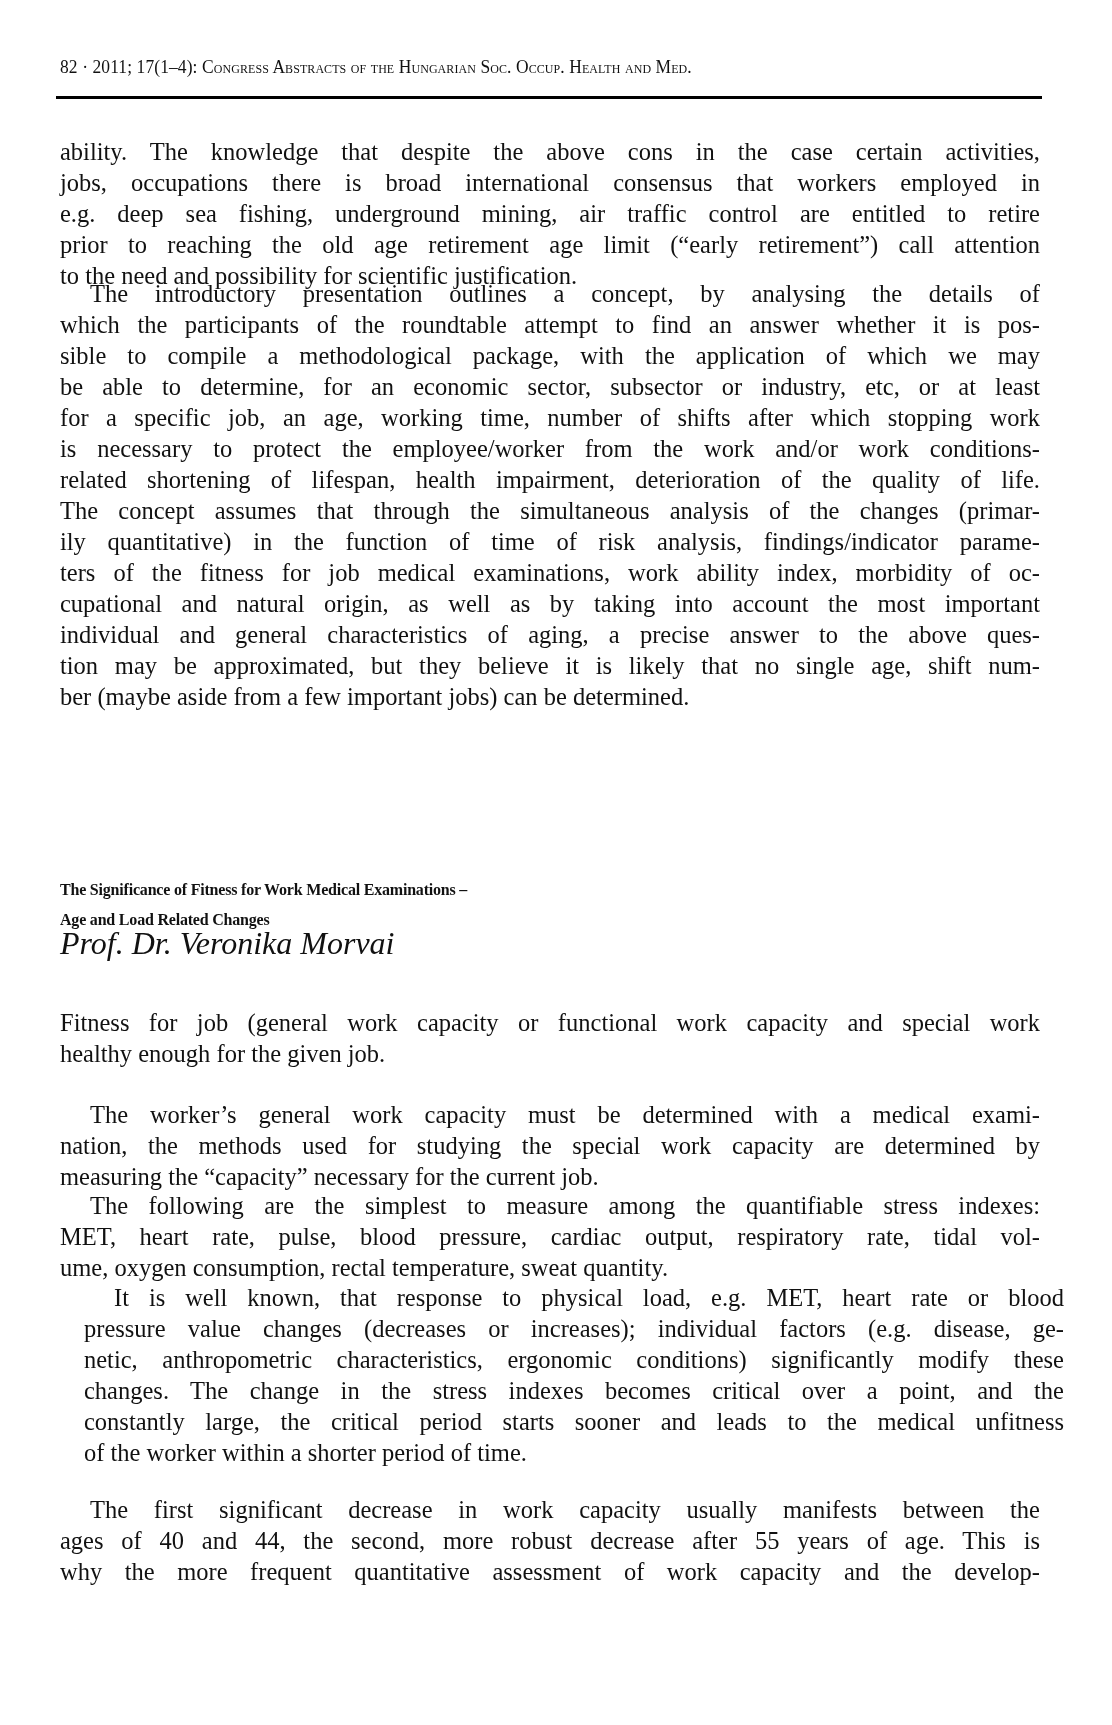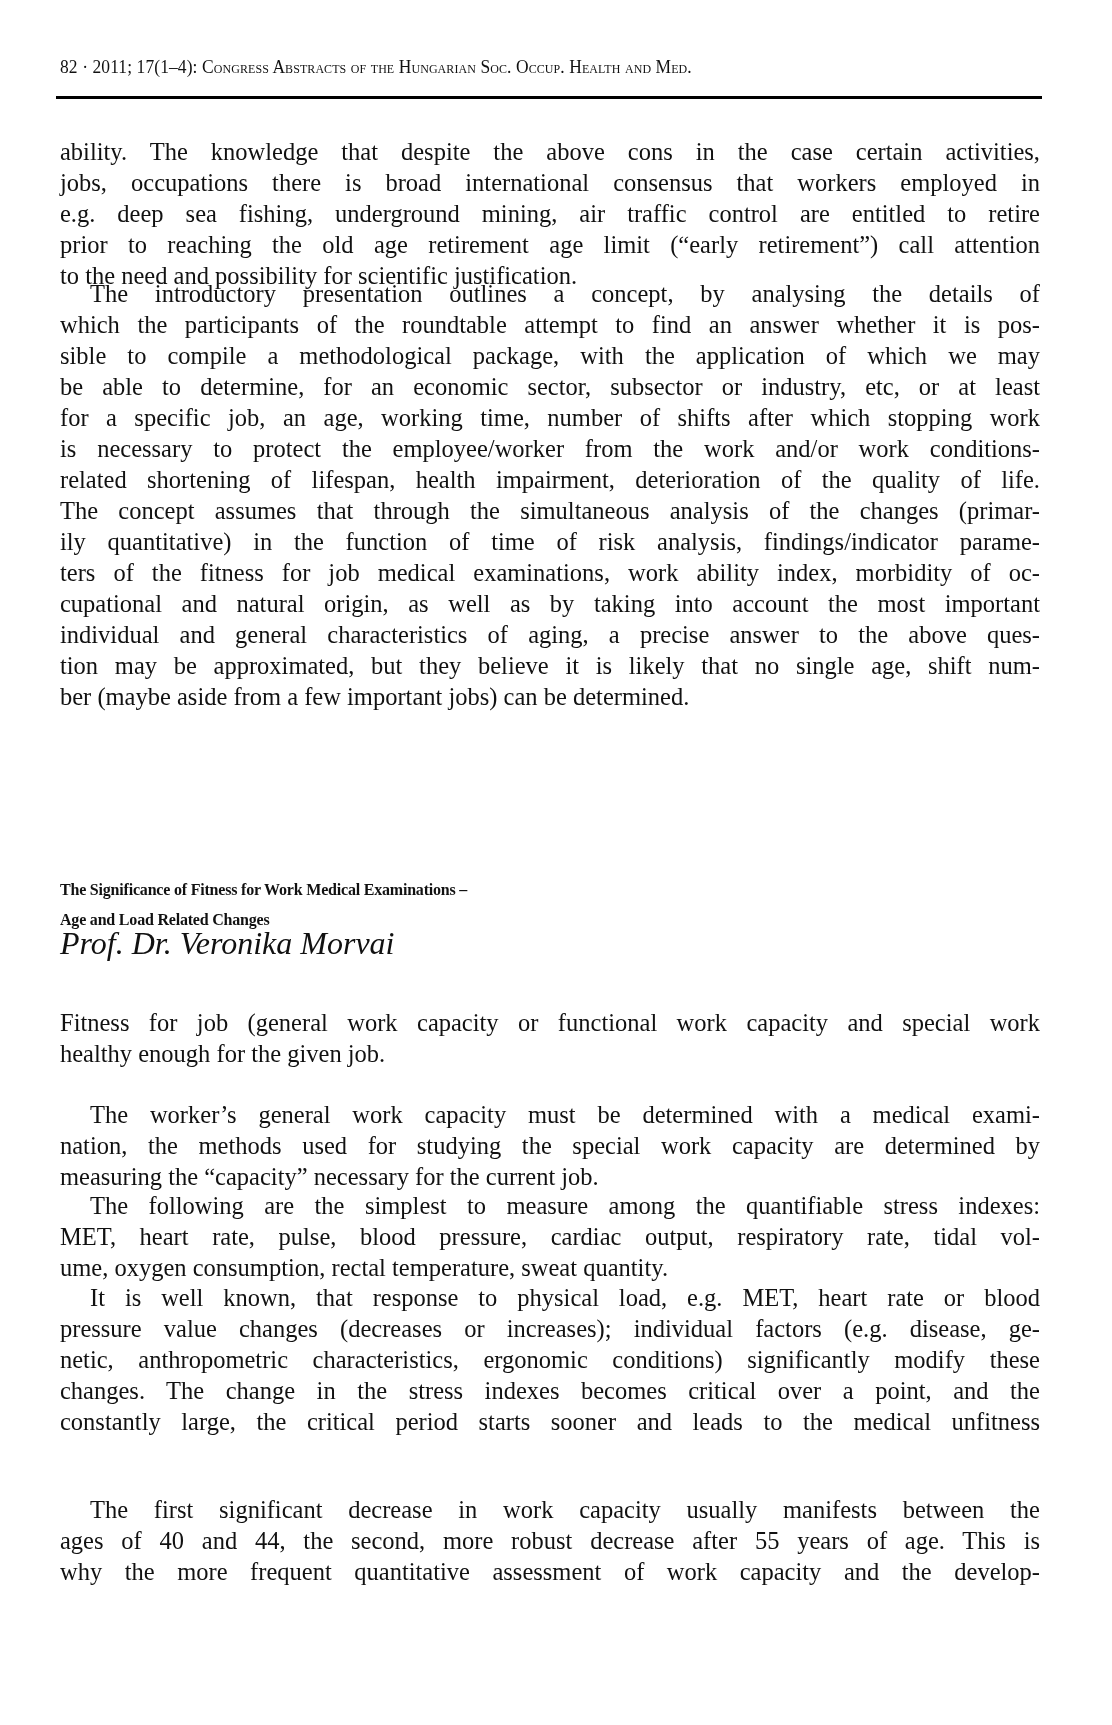--- a/index.html
+++ b/index.html
@@ -86,21 +86,21 @@
       left: 0;
       top: 928px;
       font-size: 32px;
       font-style: italic;
       line-height: 30px;
       white-space: nowrap;
     }
     .para-3 { top: 1007px; }
     .para-4 { top: 1099px; }
     .para-5 { top: 1190px; }
-    .para-6 { top: 1282px; }
+    .para-6 { top: 1282px; margin-left: 24px; }
     .para-7 { top: 1494px; }
   </style>
 </head>
 <body>
 
 <div class="page">
 
   <div class="running-head">
     <span>82</span>
     <span>· 2011; 17(1–4): </span>
@@ -151,20 +151,21 @@
       <span class="line indent">The following are the simplest to measure among the quantifiable stress indexes:</span>
       <span class="line">MET, heart rate, pulse, blood pressure, cardiac output, respiratory rate, tidal vol-</span>
       <span class="line last">ume, oxygen consumption, rectal temperature, sweat quantity.</span>
     </div>
   <div class="block para-6">
       <span class="line indent">It is well known, that response to physical load, e.g. MET, heart rate or blood</span>
       <span class="line">pressure value changes (decreases or increases); individual factors (e.g. disease, ge-</span>
       <span class="line">netic, anthropometric characteristics, ergonomic conditions) significantly modify these</span>
       <span class="line">changes. The change in the stress indexes becomes critical over a point, and the</span>
       <span class="line">constantly large, the critical period starts sooner and leads to the medical unfitness</span>
+      <span class="line last">of the worker within a shorter period of time.</span>
     </div>
   <div class="block para-7">
       <span class="line indent">The first significant decrease in work capacity usually manifests between the</span>
       <span class="line">ages of 40 and 44, the second, more robust decrease after 55 years of age. This is</span>
       <span class="line">why the more frequent quantitative assessment of work capacity and the develop-</span>
     </div>
 
 </div>
 
 </body></html>

